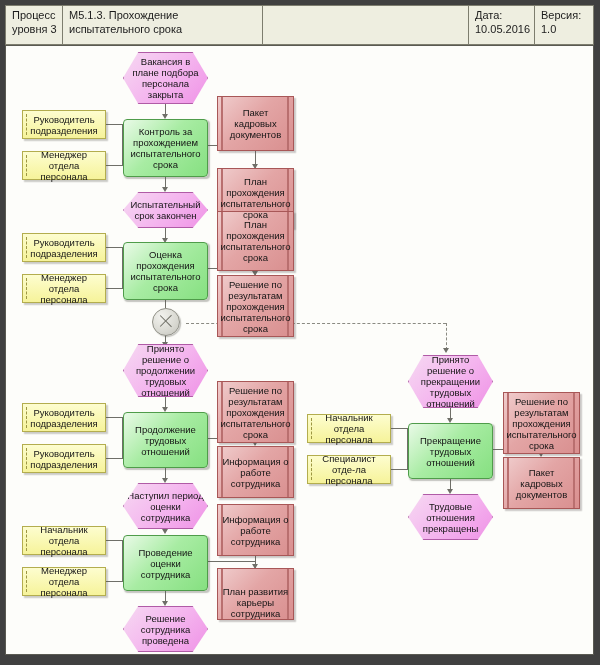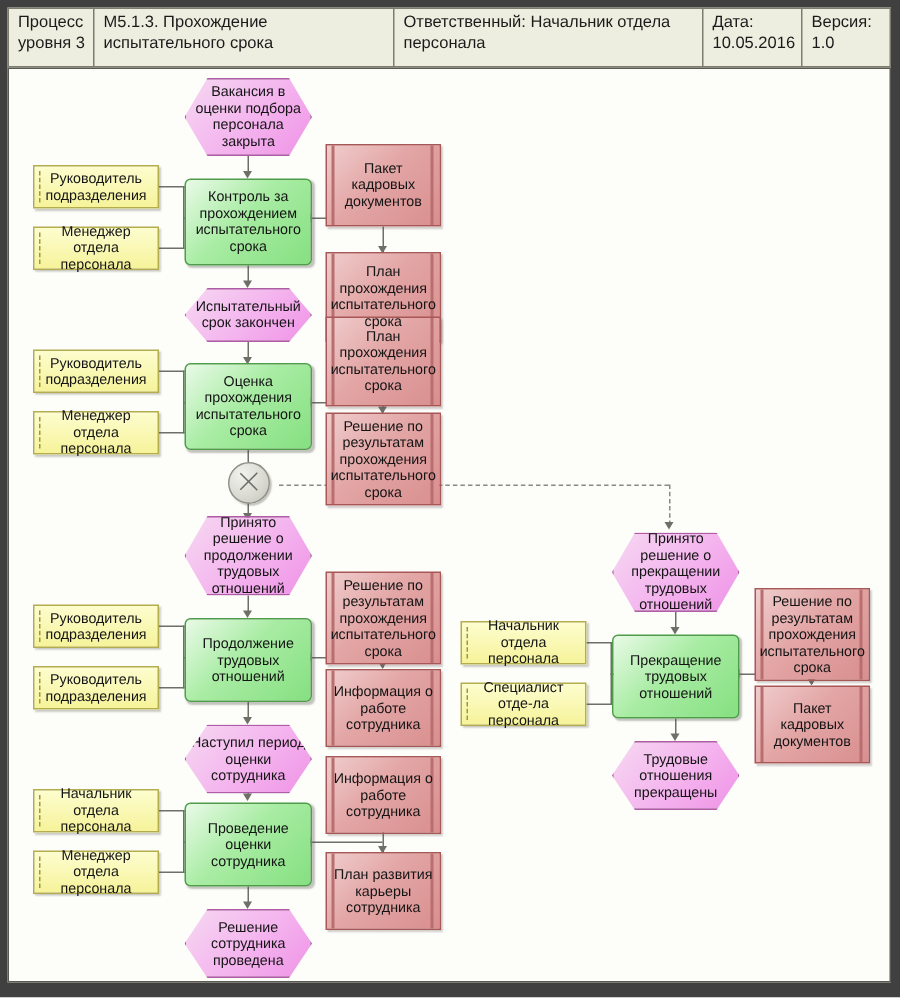--- a/index.html
+++ b/index.html
@@ -74,21 +74,20 @@
 </head>
 <body>
 
 <div id="page">
 
   <div class="hdr">
     <div class="hdr-cell" style="left:0;width:56px;">Процесс уровня 3</div>
     <div class="hdr-div" style="left:56px;"></div>
     <div class="hdr-cell" style="left:57px;width:199px;">M5.1.3.  Прохождение испытательного срока</div>
     <div class="hdr-div" style="left:256px;"></div>
-    <div class="hdr-cell" style="left:257px;width:205px;">Ответственный: Начальник отдела персонала</div>
     <div class="hdr-div" style="left:462px;"></div>
     <div class="hdr-cell" style="left:463px;width:65px;">Дата: 10.05.2016</div>
     <div class="hdr-div" style="left:528px;"></div>
     <div class="hdr-cell" style="left:529px;width:58px;">Версия: 1.0</div>
   </div>
 
   <div class="frame">
 
     <div class="ln lnv" style="left:159px;top:58px;height:12px;"></div>
     <div class="arw arw-d" style="left:156px;top:68px;"></div>
@@ -162,21 +161,21 @@
     <div class="ln lnh" style="left:385px;top:423px;width:17px;"></div>
     <div class="ln lnv" style="left:401px;top:382px;height:42px;"></div>
     <div class="ln lnh" style="left:401px;top:403px;width:9px;"></div>
 
     <div class="ln lnv" style="left:535px;top:393px;height:17px;"></div>
     <div class="arw arw-d" style="left:532px;top:406px;"></div>
     <div class="ln lnh" style="left:486px;top:403px;width:49px;"></div>
     <div class="arw arw-l" style="left:482px;top:400px;"></div>
 
     <div class="node ev" style="left:117px;top:6px;width:85px;height:52px;">
-      <span>Вакансия в оценки подбора персонала закрыта</span>
+      <span>Вакансия в плане подбора персонала закрыта</span>
     </div>
 
     <div class="node task" style="left:117px;top:73px;width:85px;height:58px;">
       <span>Контроль за прохождением испытательного срока</span>
     </div>
 
     <div class="node role" style="left:16px;top:64px;width:84px;height:29px;">
       <span>Руководитель подразделения</span>
     </div>
     <div class="node role" style="left:16px;top:105px;width:84px;height:29px;">
@@ -247,21 +246,21 @@
     <div class="node role" style="left:16px;top:480px;width:84px;height:29px;">
       <span>Начальник отдела персонала</span>
     </div>
     <div class="node role" style="left:16px;top:521px;width:84px;height:29px;">
       <span>Менеджер отдела персонала</span>
     </div>
 
     <div class="node doc" style="left:211px;top:458px;width:77px;height:52px;">
       <span>Информация о работе сотрудника</span>
     </div>
-    <div class="node doc" style="left:211px;top:522px;width:77px;height:52px;">
+    <div class="node doc" style="left:211px;top:522px;width:77px;height:52px;align-items:flex-end;">
       <span>План развития карьеры сотрудника</span>
     </div>
 
     <div class="node ev" style="left:117px;top:560px;width:85px;height:46px;">
       <span>Решение сотрудника проведена</span>
     </div>
 
     <div class="node ev" style="left:402px;top:309px;width:85px;height:53px;justify-content:center;">
       <span>Принято решение о прекращении трудовых отношений</span>
     </div>

